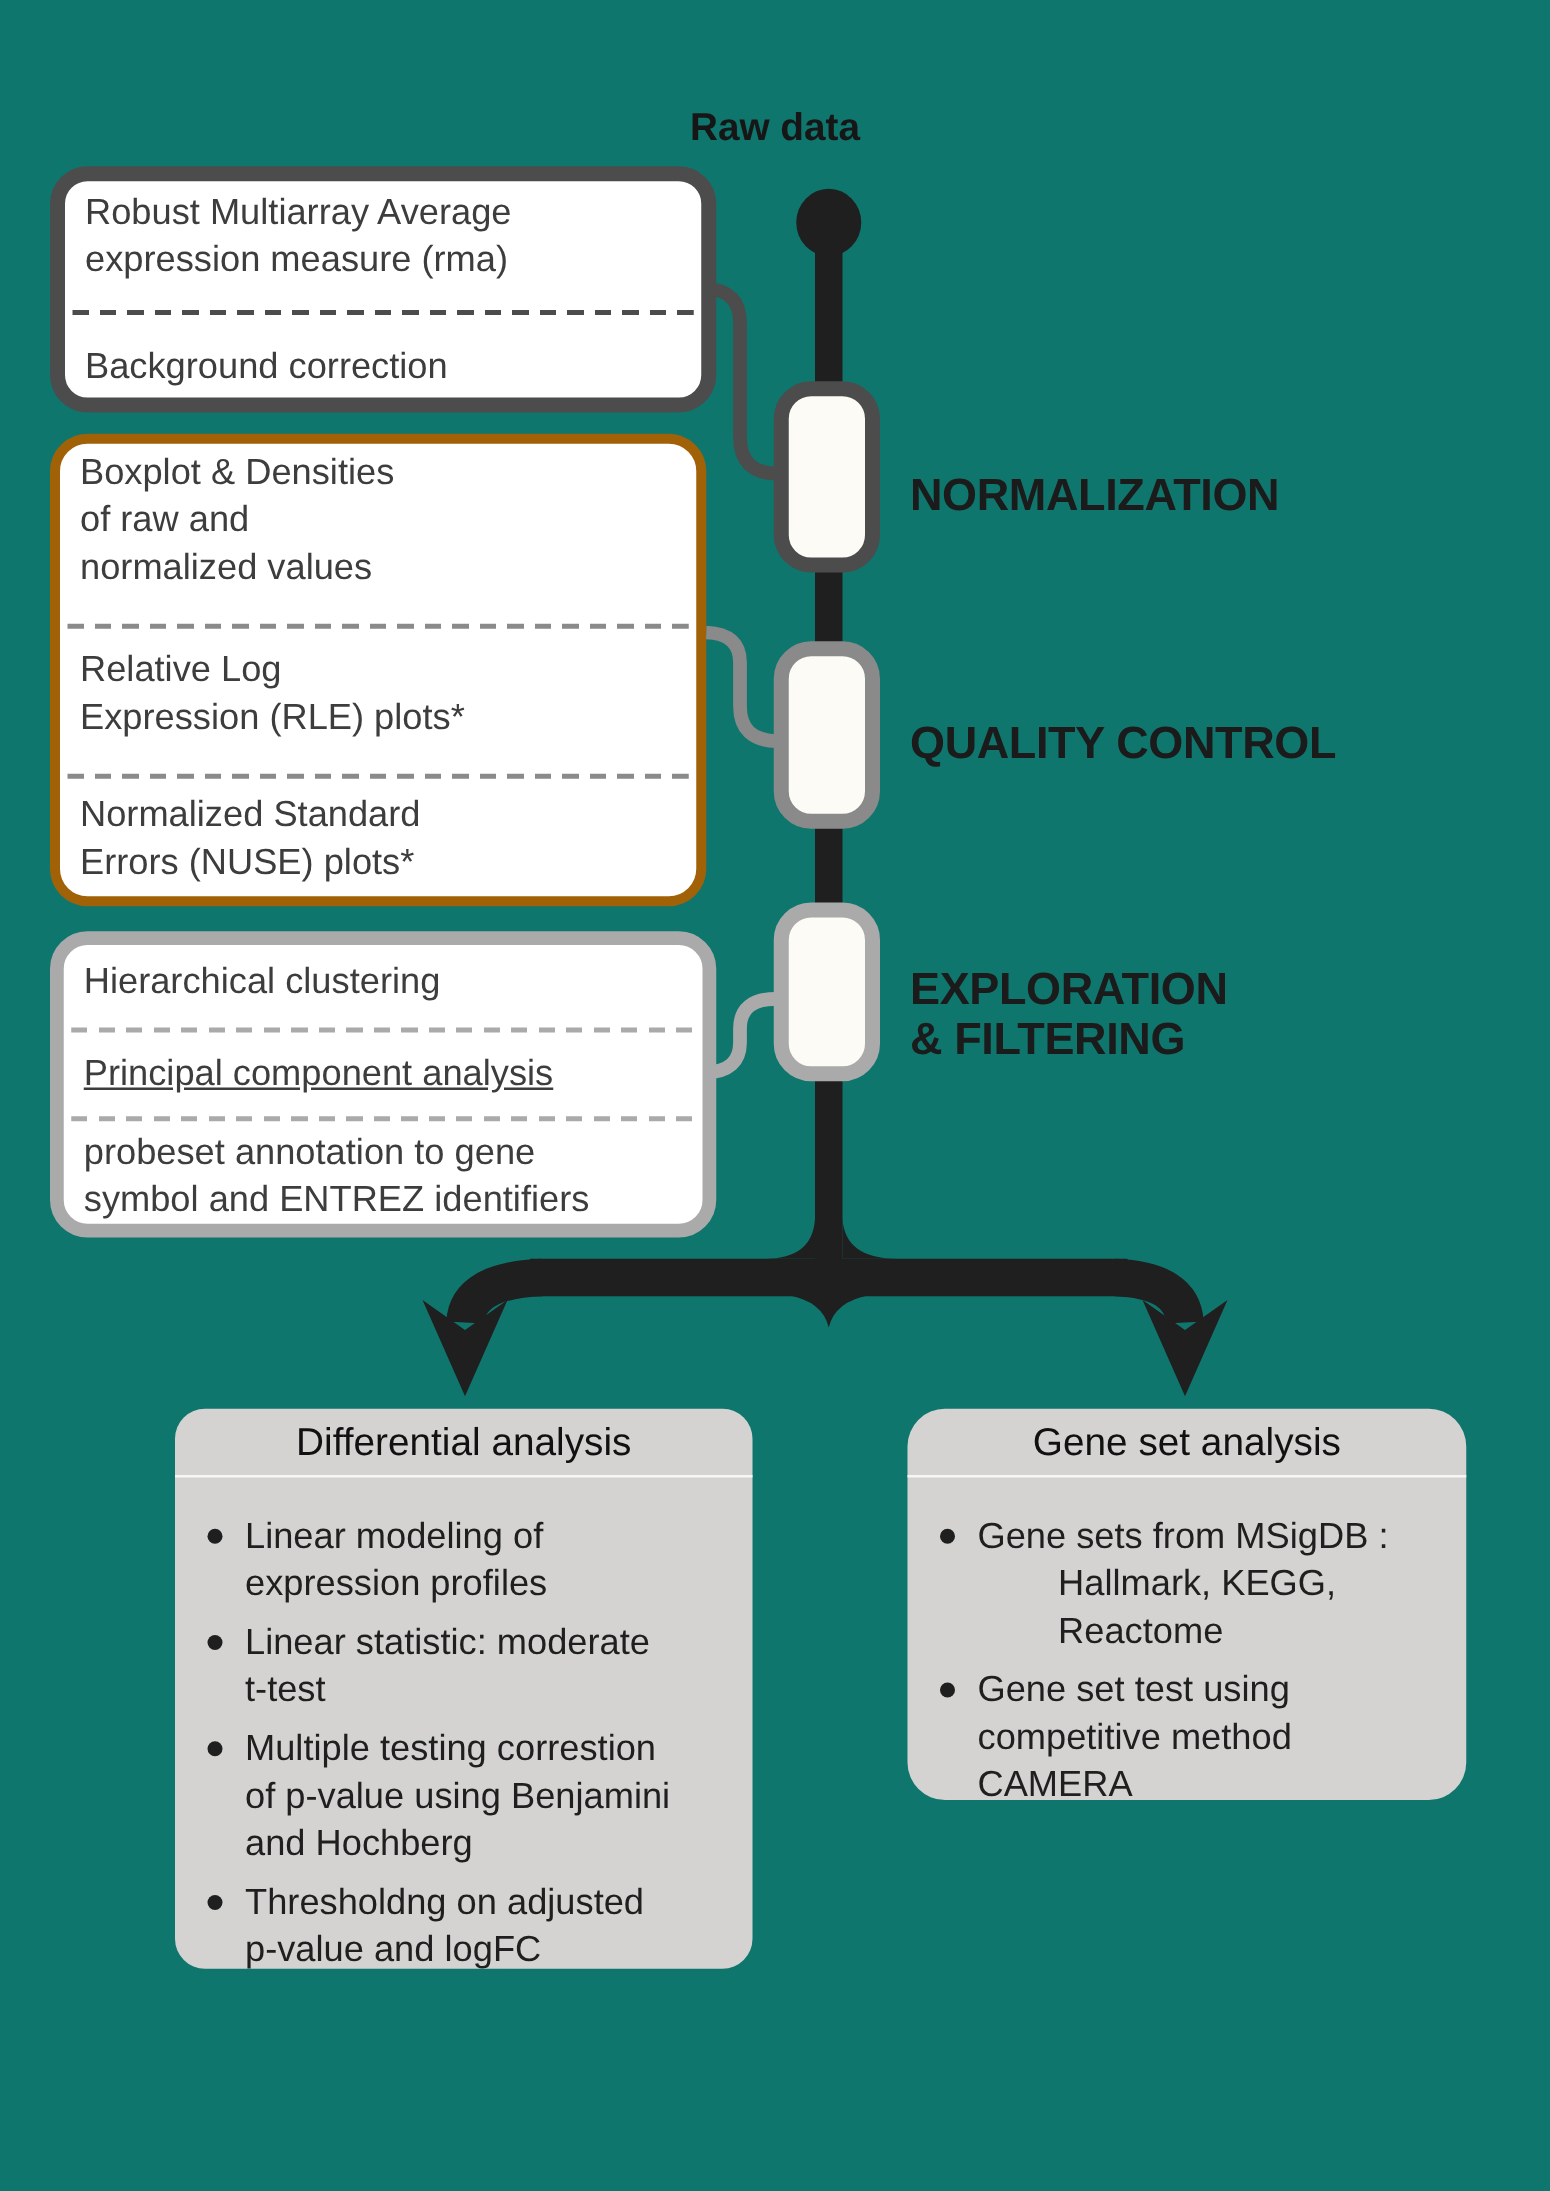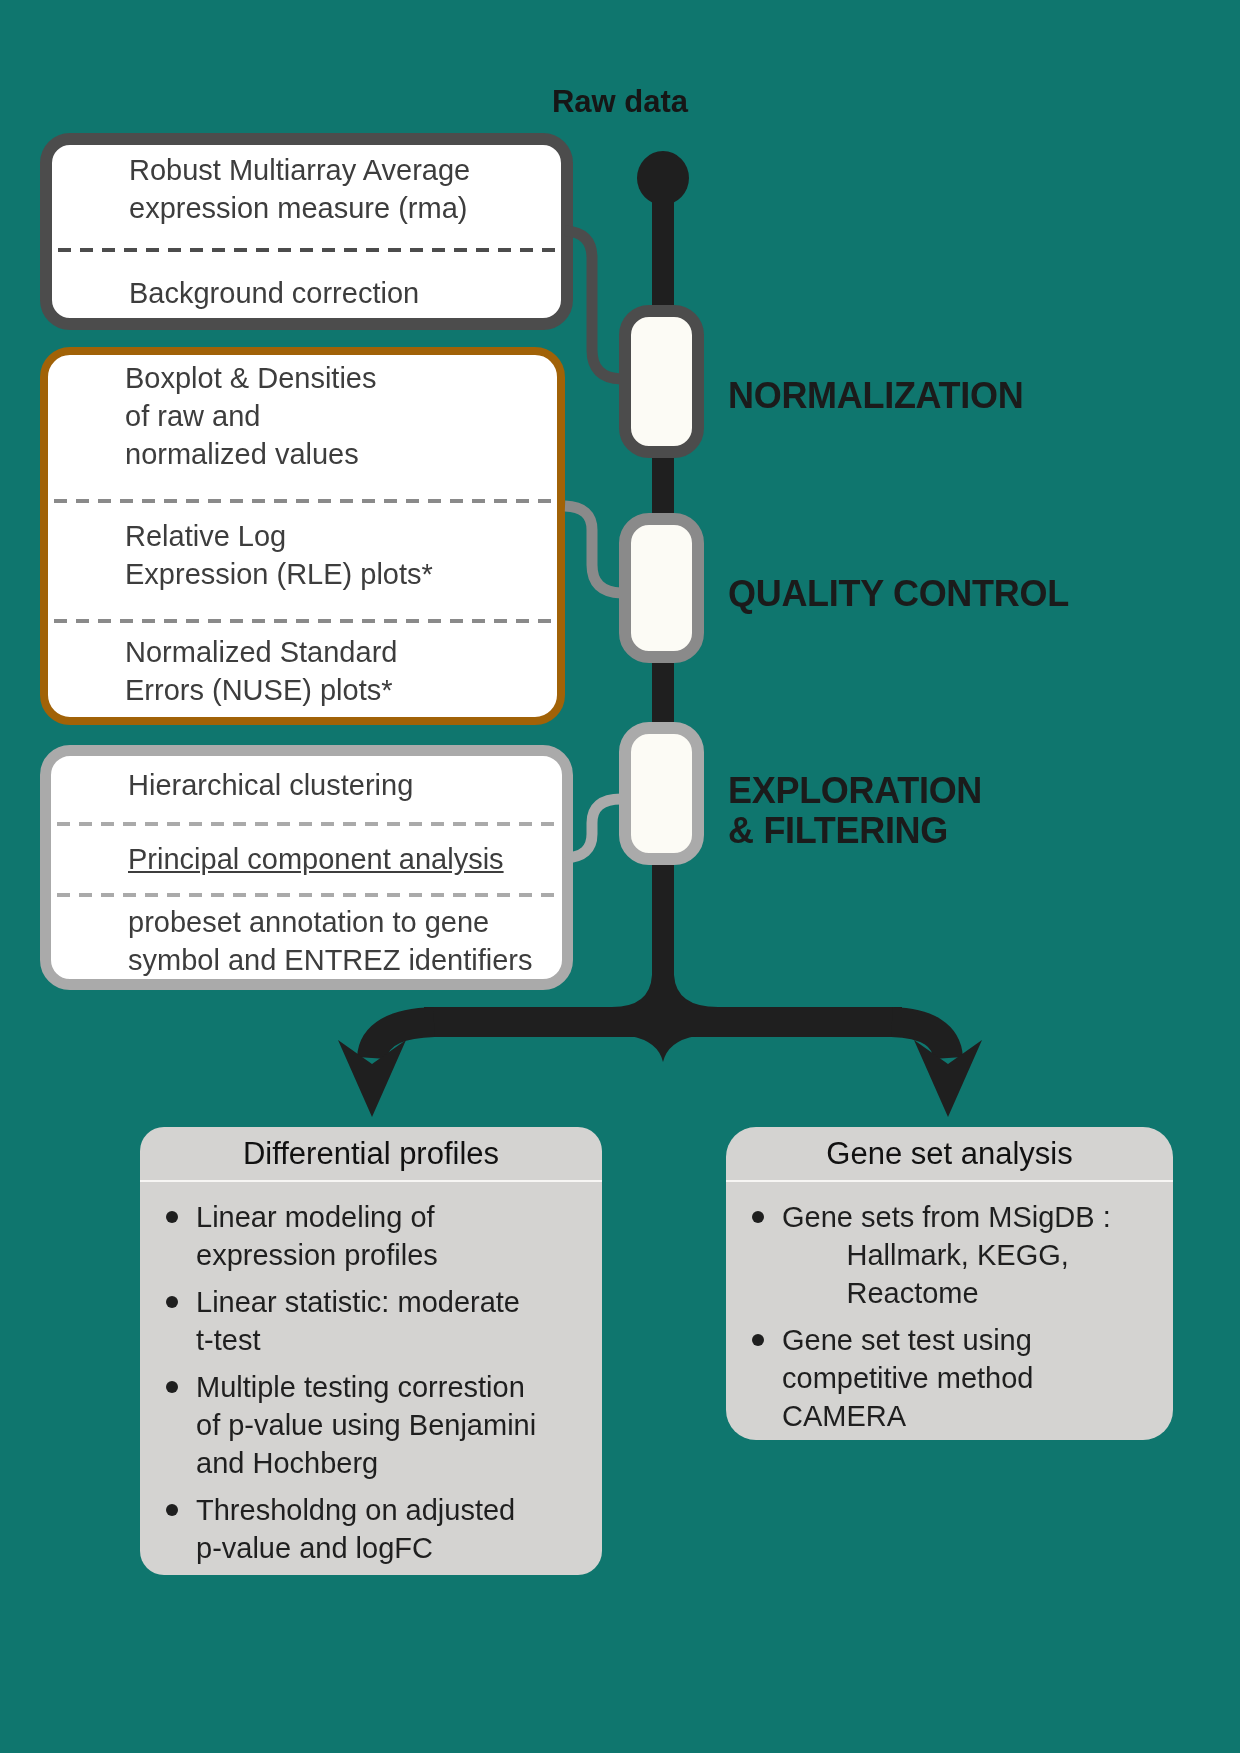--- a/index.html
+++ b/index.html
@@ -6,21 +6,21 @@
   .canvas{
     position:relative;width:1240px;height:1753px;background:#0f766e;overflow:hidden;
     font-family:"Liberation Sans","DejaVu Sans",sans-serif;
   }
   .ml{white-space:pre-wrap;}
   svg.spine{position:absolute;left:0;top:0;z-index:3;pointer-events:none;}
 
   
   .stepbox{position:absolute;left:40px;width:509px;background:#ffffff;z-index:2;
            border-radius:30px;color:#3d3d3d;font-size:29px;line-height:38px;}
-  .stepbox .row{padding-left:32px;box-sizing:border-box;margin-left:45px;}
+  .stepbox .row{padding-left:16px;box-sizing:border-box;}
   .dash{height:4px;margin:0 6px;}
   .dash-dark {background:repeating-linear-gradient(90deg,#4c4c4c 0 13px,transparent 13px 22px);}
   .dash-mid  {background:repeating-linear-gradient(90deg,#8a8a8a 0 13px,transparent 13px 22px);}
   .dash-light{background:repeating-linear-gradient(90deg,#aaaaaa 0 13px,transparent 13px 22px);}
   #box1{top:133px;height:173px;border:12px solid #4c4c4c;}
   #box1 .r1{height:103px;padding-top:6px;}
   #box1 .r2{padding-top:22px;}
   #box2{top:347px;height:362px;border:8px solid #a16207;}
   #box2 .r1{height:144px;padding-top:4px;}
   #box2 .r2{height:116px;padding-top:14px;}
@@ -37,21 +37,21 @@
               color:#1b1b1b;line-height:40px;letter-spacing:-0.3px;}
   #lbl-norm{top:376px;}
   #lbl-qc{top:574px;}
   #lbl-exp{top:771px;}
 
   
   .abox{position:absolute;background:#d4d3d1;border-radius:24px;z-index:2;color:#1f1f1f;}
   .abox .atitle{height:53px;display:flex;align-items:center;justify-content:center;
                 font-size:31px;color:#111111;}
   .abox .asep{height:2px;background:#f7f6f4;}
-  .abox .abody{padding:16px 12px 0 26px;}
+  .abox .abody{padding:16px 12px 0 26px;margin-top:12px;}
   .bullet{display:flex;margin-bottom:9px;font-size:29px;line-height:38px;}
   .bullet .dot{flex:0 0 30px;}
   .bullet .dot i{display:block;width:12px;height:12px;border-radius:50%;background:#1f1f1f;margin-top:13px;}
   #abox-left{left:140px;top:1127px;width:462px;height:448px;}
   #abox-right{left:726px;top:1127px;width:447px;height:313px;border-radius:30px;}
 </style>
 </head>
 <body>
 
 <div class="canvas">
@@ -85,21 +85,21 @@
     <div class="row r3 ml">probeset annotation to gene
 symbol and ENTREZ identifiers</div>
   </div>
 
   <div class="stagelabel" id="lbl-norm">NORMALIZATION</div>
   <div class="stagelabel" id="lbl-qc">QUALITY CONTROL</div>
   <div class="stagelabel ml" id="lbl-exp">EXPLORATION
 &amp; FILTERING</div>
 
   <div class="abox" id="abox-left">
-    <div class="atitle">Differential profiles</div>
+    <div class="atitle">Differential analysis</div>
     <div class="asep"></div>
     <div class="abody">
       <div class="bullet">
         <span class="dot">
             <i></i>
           </span>
         <span class="ml">Linear modeling of
 expression profiles</span>
       </div>
       <div class="bullet">

